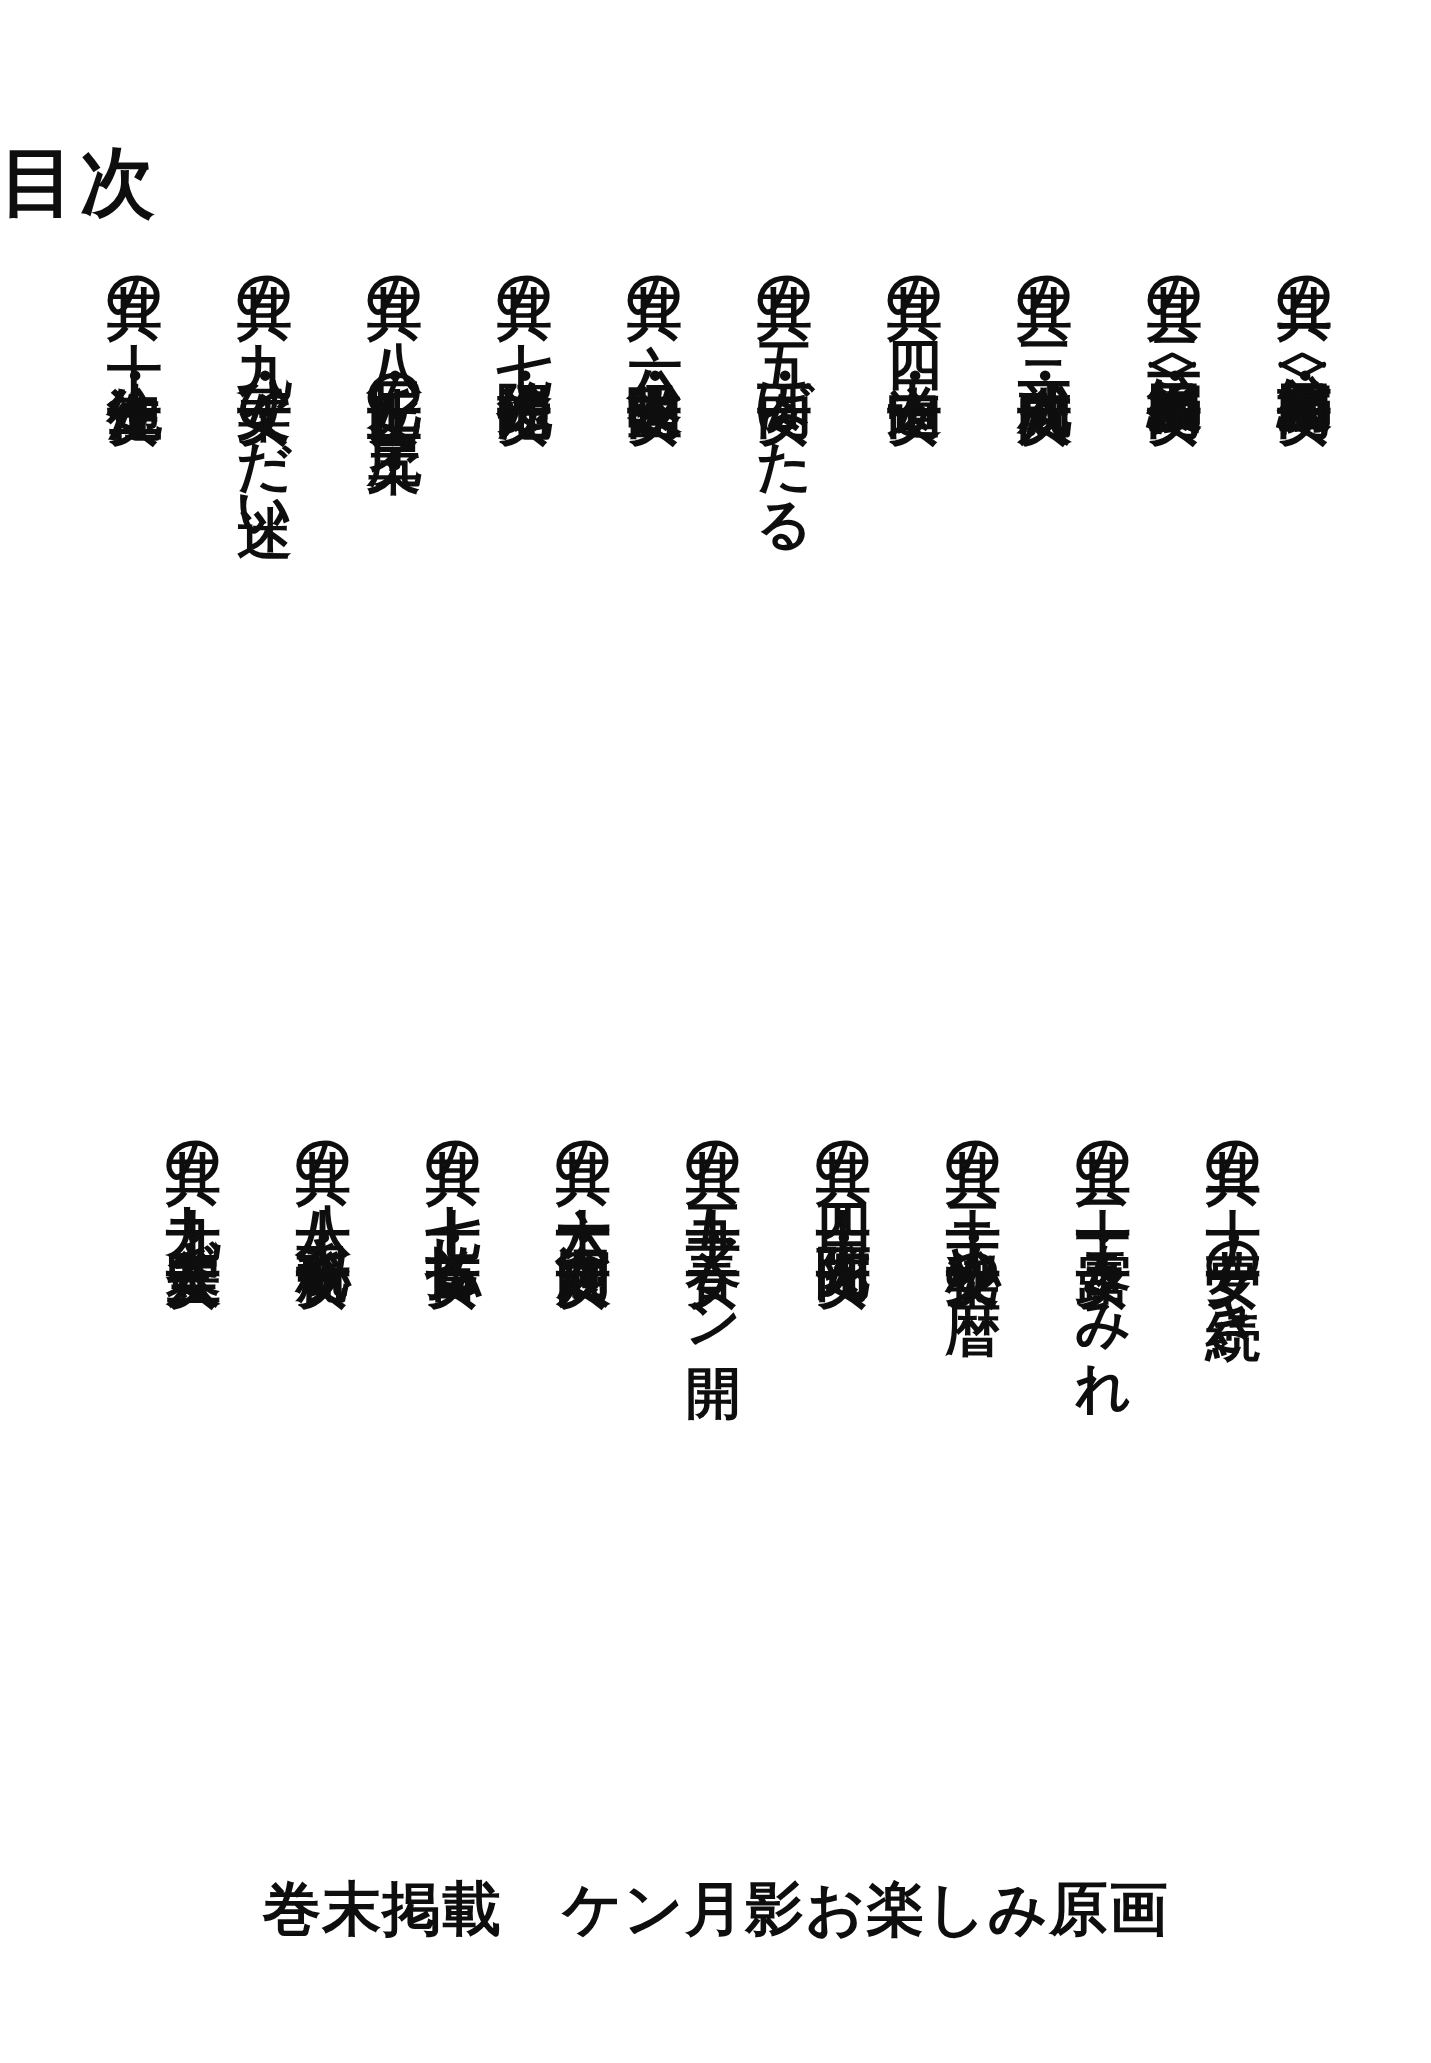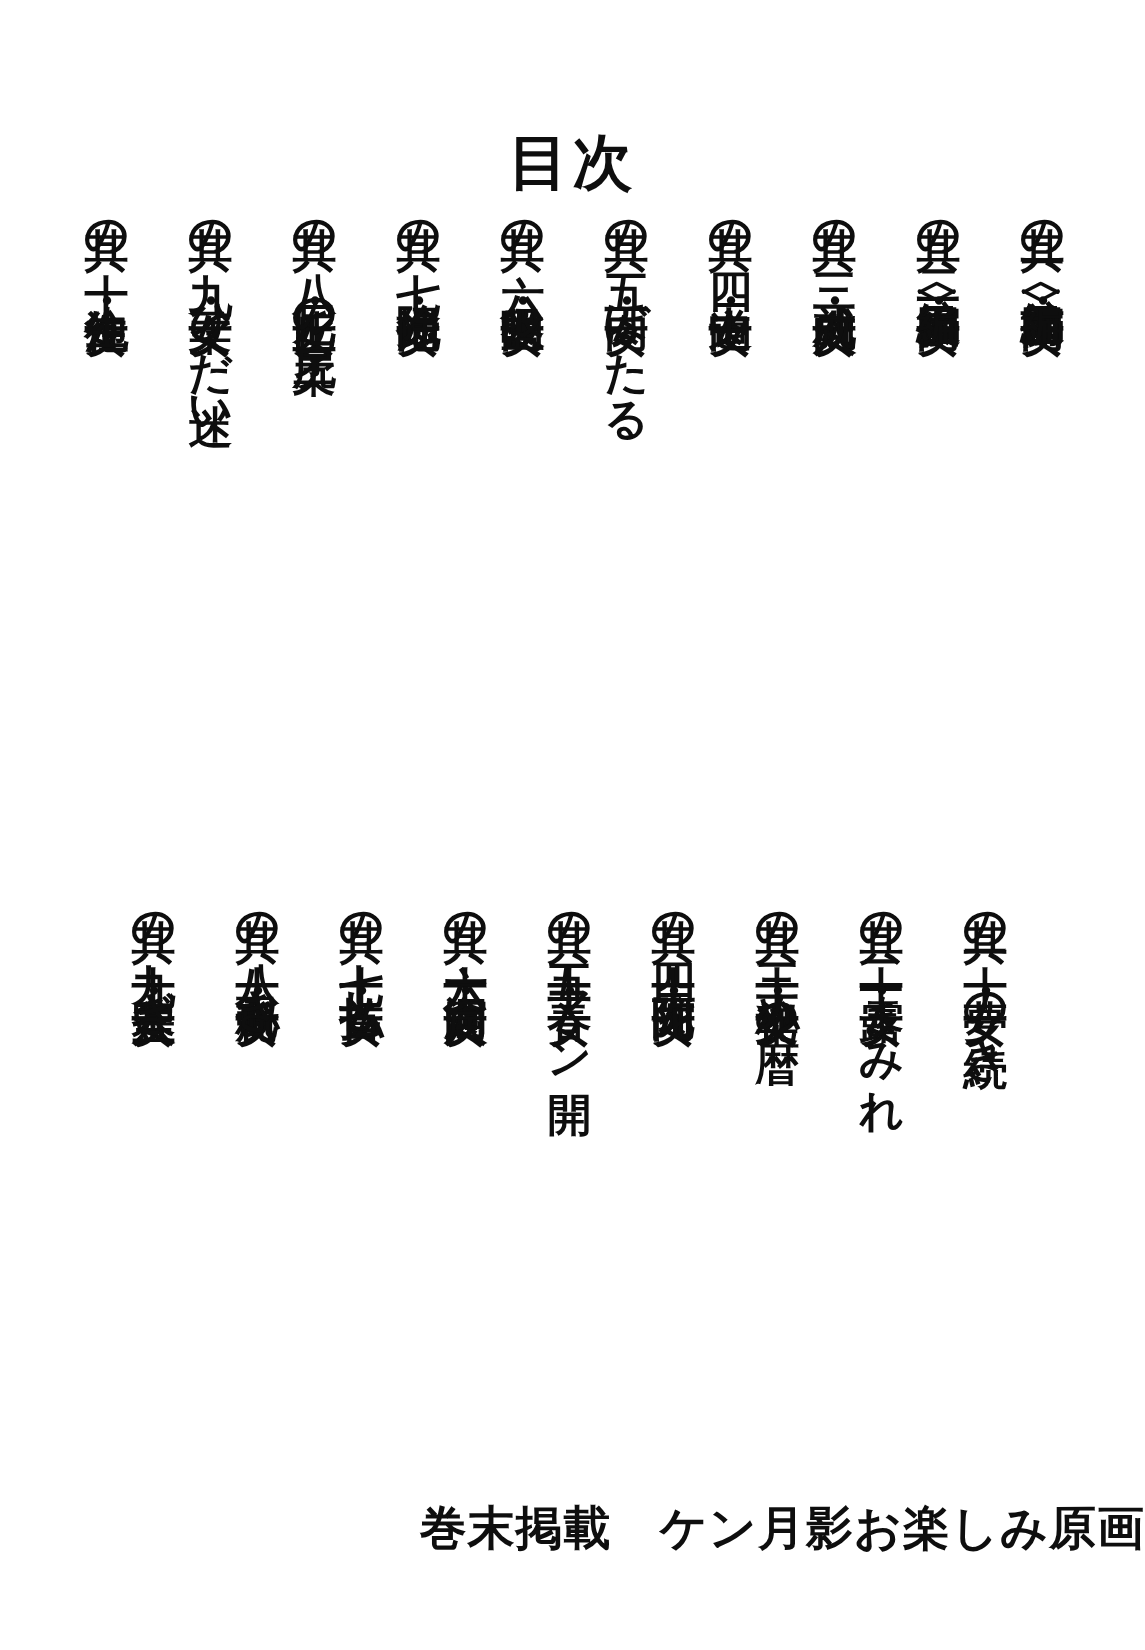--- a/index.html
+++ b/index.html
@@ -11,24 +11,23 @@
     position: relative;
     width: 1145px;
     height: 1650px;
     background: #ffffff;
     overflow: hidden;
     font-family: "DejaVu Sans", sans-serif;
     color: #0e0e0e;
   }
   .page-title {
     position: absolute;
-    top: 92px;
+    top: 76px;
     left: 0;
     width: 100%;
-    text-align: center;
     font-size: 60px;
     font-weight: 800;
     letter-spacing: 4px;
     line-height: 1.0;
   }
   .toc-group {
     position: absolute;
     writing-mode: vertical-rl;
     text-orientation: mixed;
     font-weight: 800;
@@ -51,21 +50,21 @@
   #toc-group-2 {
     top: 885px;
     right: 107px;
     height: 600px;
   }
   .page-footer {
     position: absolute;
     top: 1504px;
     left: 0;
     width: 100%;
-    text-align: right;
+    text-align: center;
     font-size: 47px;
     font-weight: 800;
     letter-spacing: 1px;
     line-height: 1.0;
   }
 </style>
 </head>
 <body>
 
 <div class="page">

